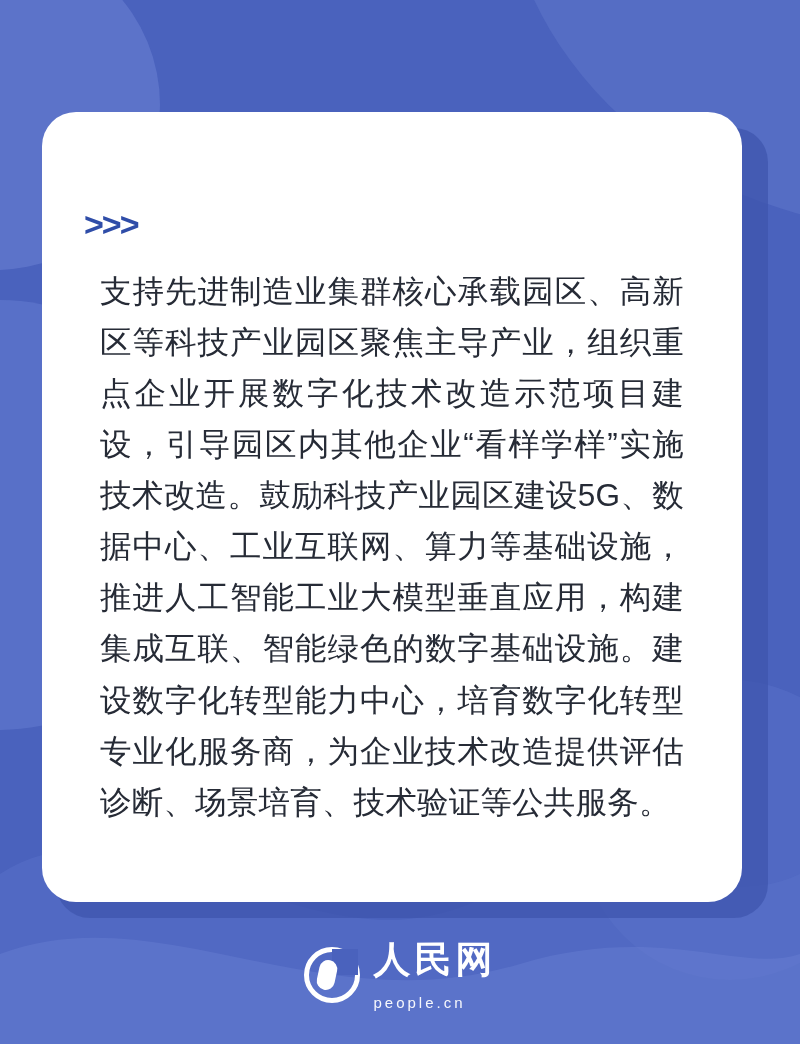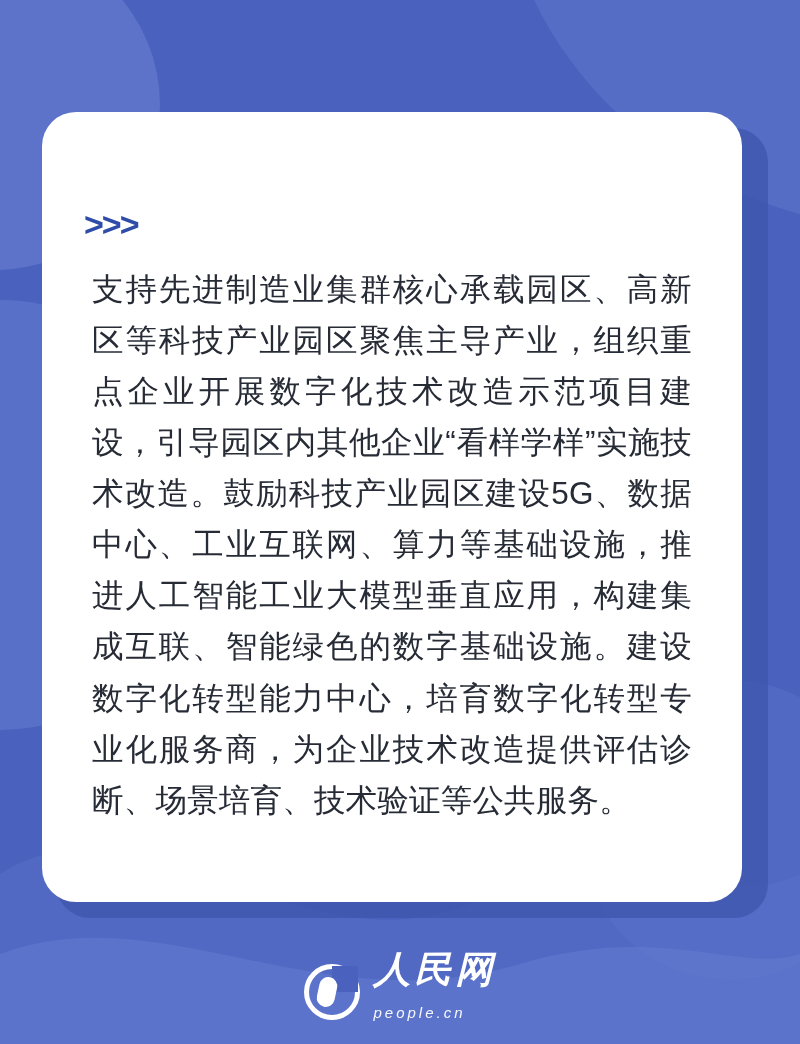--- a/index.html
+++ b/index.html
@@ -113,36 +113,35 @@
     margin-top: 4px;
   }
 
   
   .body-text {
     color: #262b36;
     font-size: 31.5px;
     line-height: 1.62;
     text-align: justify;
     text-justify: inter-ideograph;
-    margin: 8px;
+    margin: 16px;
     letter-spacing: .2px;
   }
 
   
   .footer {
     position: absolute;
     left: 0;
     right: 0;
     bottom: 24px;
     height: 90px;
     display: flex;
-    align-items: flex-end;
+    align-items: center;
     justify-content: center;
     gap: 14px;
-    font-style: italic;
   }
   .logo-mark {
     width: 56px;
     height: 56px;
     position: relative;
     flex: none;
   }
   .logo-mark .ring {
     position: absolute;
     inset: 0;

